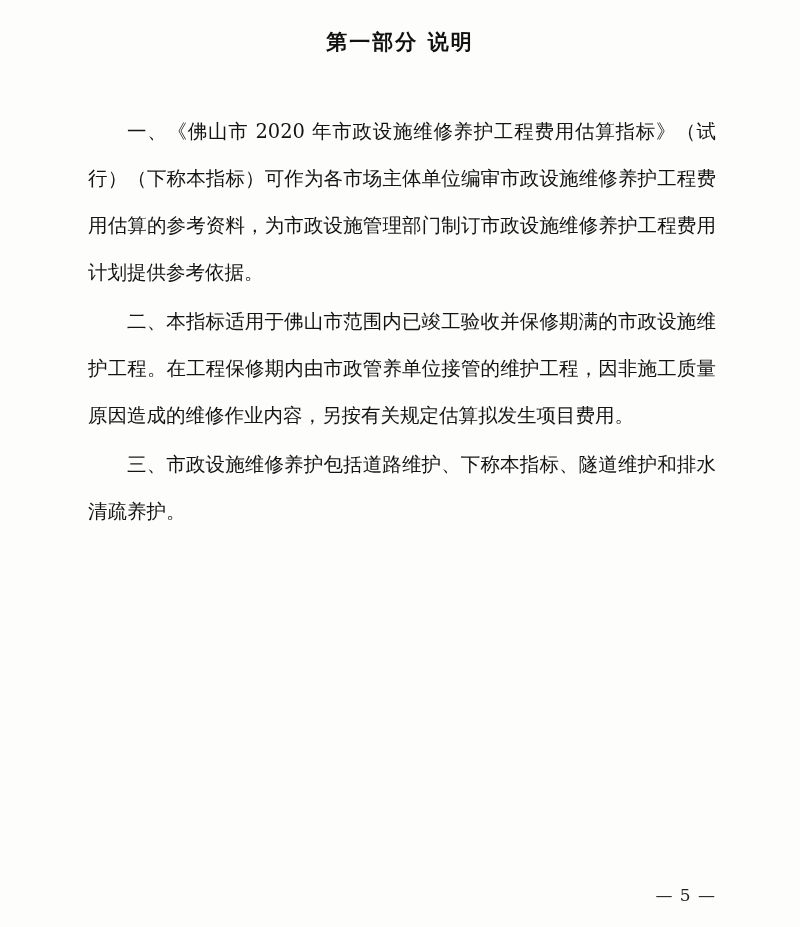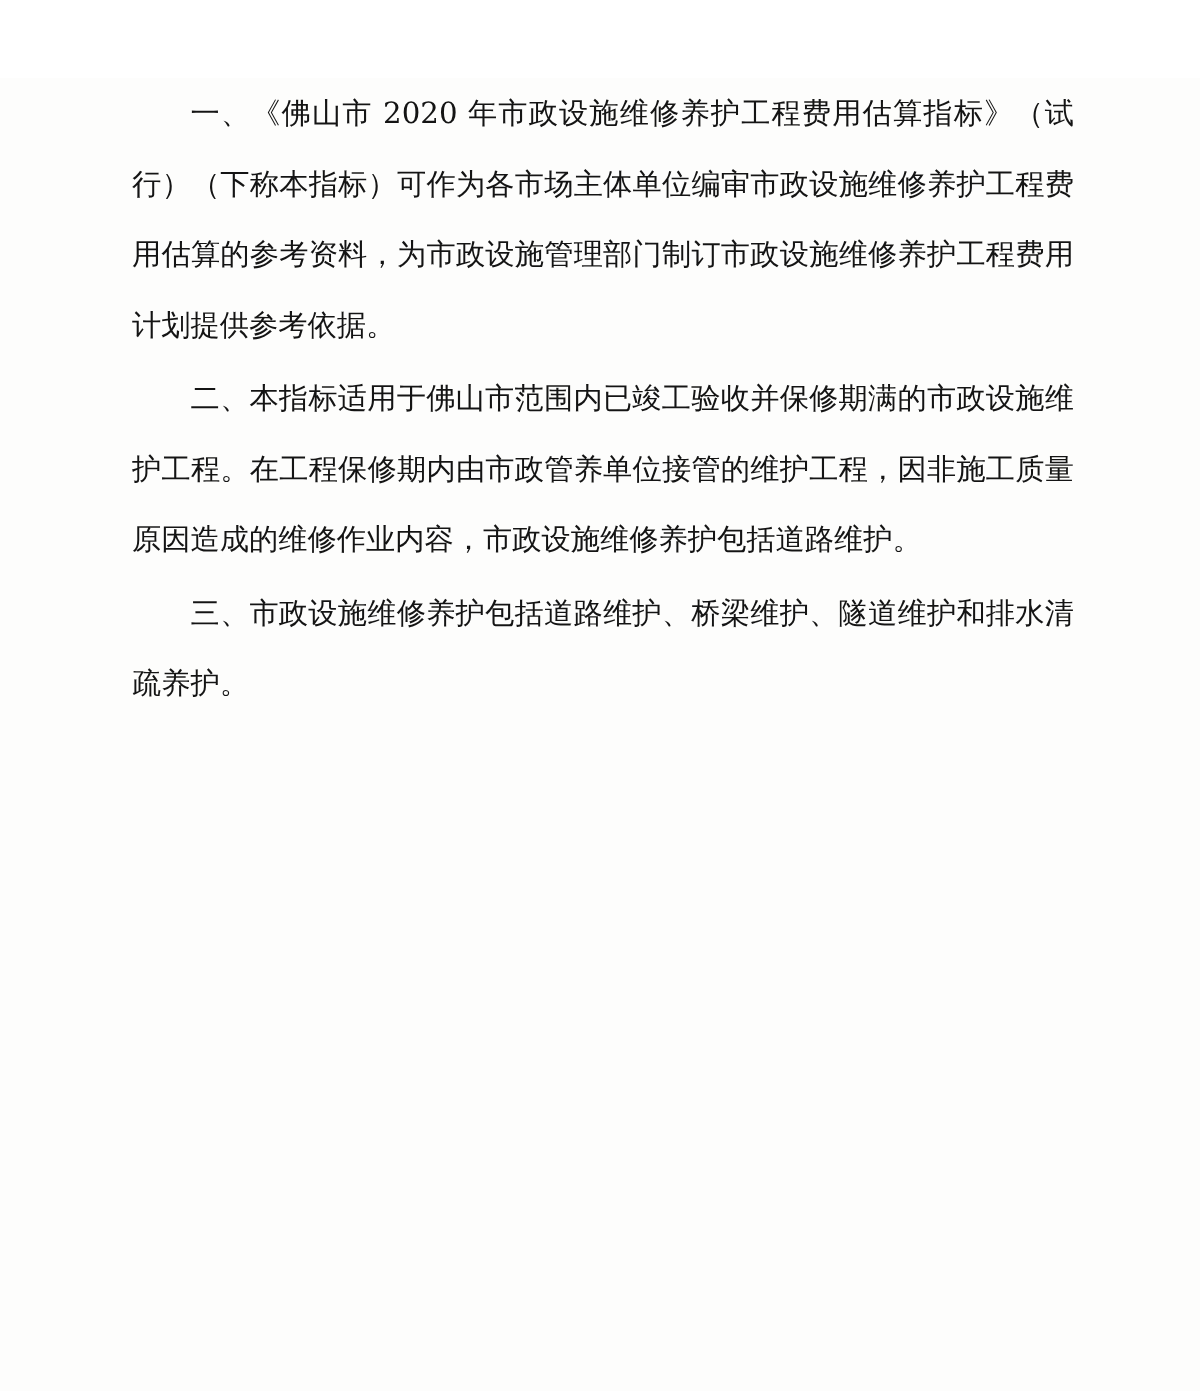--- a/index.html
+++ b/index.html
@@ -61,22 +61,23 @@
     letter-spacing: 1px;
     color: #222;
     font-family: "DejaVu Serif", "Liberation Serif", serif;
   }
 </style>
 </head>
 <body>
 
 <div class="page">
 
+  <h1 class="doc-title">第一部分  说明</h1>
 
   <div class="body-wrap">
     <p class="para">一、《佛山市 2020 年市政设施维修养护工程费用估算指标》（试行）（下称本指标）可作为各市场主体单位编审市政设施维修养护工程费用估算的参考资料，为市政设施管理部门制订市政设施维修养护工程费用计划提供参考依据。</p>
-    <p class="para">二、本指标适用于佛山市范围内已竣工验收并保修期满的市政设施维护工程。在工程保修期内由市政管养单位接管的维护工程，因非施工质量原因造成的维修作业内容，市政设施维修养护包括道路维护。</p>
-    <p class="para">三、市政设施维修养护包括道路维护、桥梁维护、隧道维护和排水清疏养护。</p>
+    <p class="para">二、本指标适用于佛山市范围内已竣工验收并保修期满的市政设施维护工程。在工程保修期内由市政管养单位接管的维护工程，因非施工质量原因造成的维修作业内容，另按有关规定估算拟发生项目费用。</p>
+    <p class="para">三、市政设施维修养护包括道路维护、下称本指标、隧道维护和排水清疏养护。</p>
   </div>
 
   <div class="footer">— 5 —</div>
 
 </div>
 
 </body></html>

